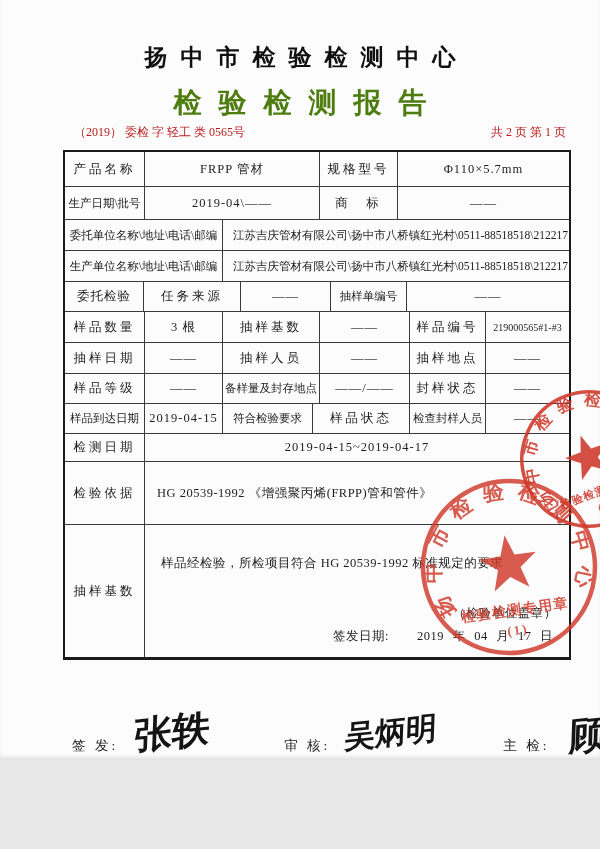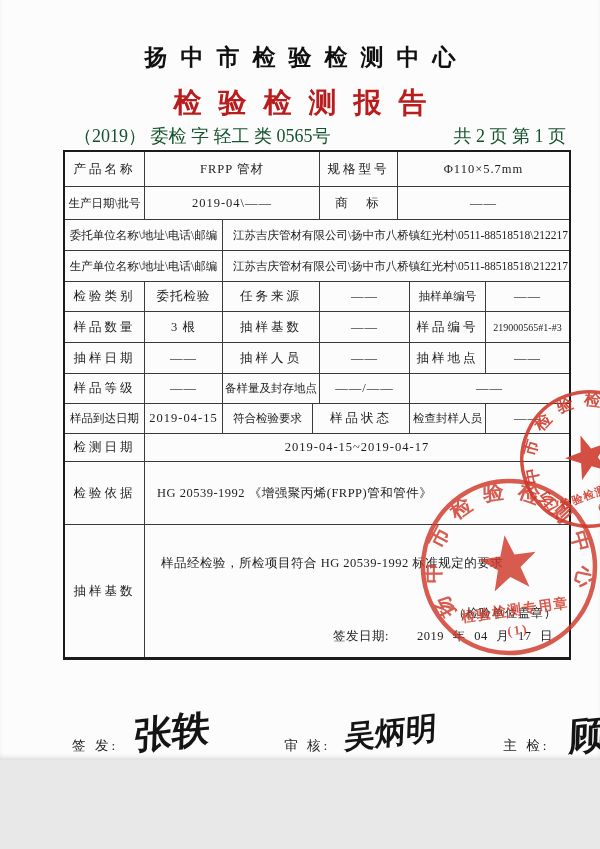--- a/index.html
+++ b/index.html
@@ -8,25 +8,25 @@
     background:#fcfcfc; overflow:hidden; color:#1d1d1d;
     font-family:"Liberation Serif","DejaVu Serif",serif;
     box-shadow:inset 0 -4px 6px -3px rgba(0,0,0,.18);
   }
   .org-title {
     position:absolute; top:42px; left:0; right:0; text-align:center;
     font-size:23px; font-weight:700; letter-spacing:13px; text-indent:13px; color:#101010;
   }
   .report-title {
     position:absolute; top:84px; left:0; right:0; text-align:center;
-    font-size:28px; font-weight:700; letter-spacing:17px; text-indent:17px; color:#b91c1c;
+    font-size:28px; font-weight:700; letter-spacing:17px; text-indent:17px; color:#4d7c0f;
   }
   .doc-line {
     position:absolute; top:124px; left:74px; width:492px;
-    display:flex; justify-content:space-between; font-size:18px; color:#14532d;
+    display:flex; justify-content:space-between; font-size:12px; color:#b91c1c;
   }
   .report-table {
     position:absolute; top:150px; left:63px; width:504px;
     border:2px solid #1b1b1b; border-bottom-width:3px; background:transparent;
   }
   .tr { display:flex; border-top:1px solid #3a3a3a; }
   .tr:first-child { border-top:none; }
   .td {
     border-left:1px solid #3a3a3a; box-sizing:border-box;
     display:flex; align-items:center; justify-content:center;
@@ -100,21 +100,20 @@
       <div class="td lw small">委托单位名称\地址\电话\邮编</div>
       <div class="td c6 left small">江苏吉庆管材有限公司\扬中市八桥镇红光村\0511-88518518\212217</div>
     </div>
 
     <div class="tr h30">
       <div class="td lw small">生产单位名称\地址\电话\邮编</div>
       <div class="td c6 left small">江苏吉庆管材有限公司\扬中市八桥镇红光村\0511-88518518\212217</div>
     </div>
 
     <div class="tr h29">
-      <div class="td c1 lab">检验类别</div>
       <div class="td c2">委托检验</div>
       <div class="td c3 lab">任务来源</div>
       <div class="td c4">——</div>
       <div class="td c5 small">抽样单编号</div>
       <div class="td c6">——</div>
     </div>
 
     <div class="tr h30">
       <div class="td c1 lab">样品数量</div>
       <div class="td c2">3 根</div>
@@ -131,20 +130,21 @@
       <div class="td c4">——</div>
       <div class="td c5 lab">抽样地点</div>
       <div class="td c6">——</div>
     </div>
 
     <div class="tr h29">
       <div class="td c1 lab">样品等级</div>
       <div class="td c2">——</div>
       <div class="td c3 small">备样量及封存地点</div>
       <div class="td c4">——/——</div>
+      <div class="td c5 lab">封样状态</div>
       <div class="td c6">——</div>
     </div>
 
     <div class="tr h29">
       <div class="td c1 small">样品到达日期</div>
       <div class="td c2">2019-04-15</div>
       <div class="td c4 small">符合检验要求</div>
       <div class="td c3 lab">样品状态</div>
       <div class="td c5 small">检查封样人员</div>
       <div class="td c6">——</div>

